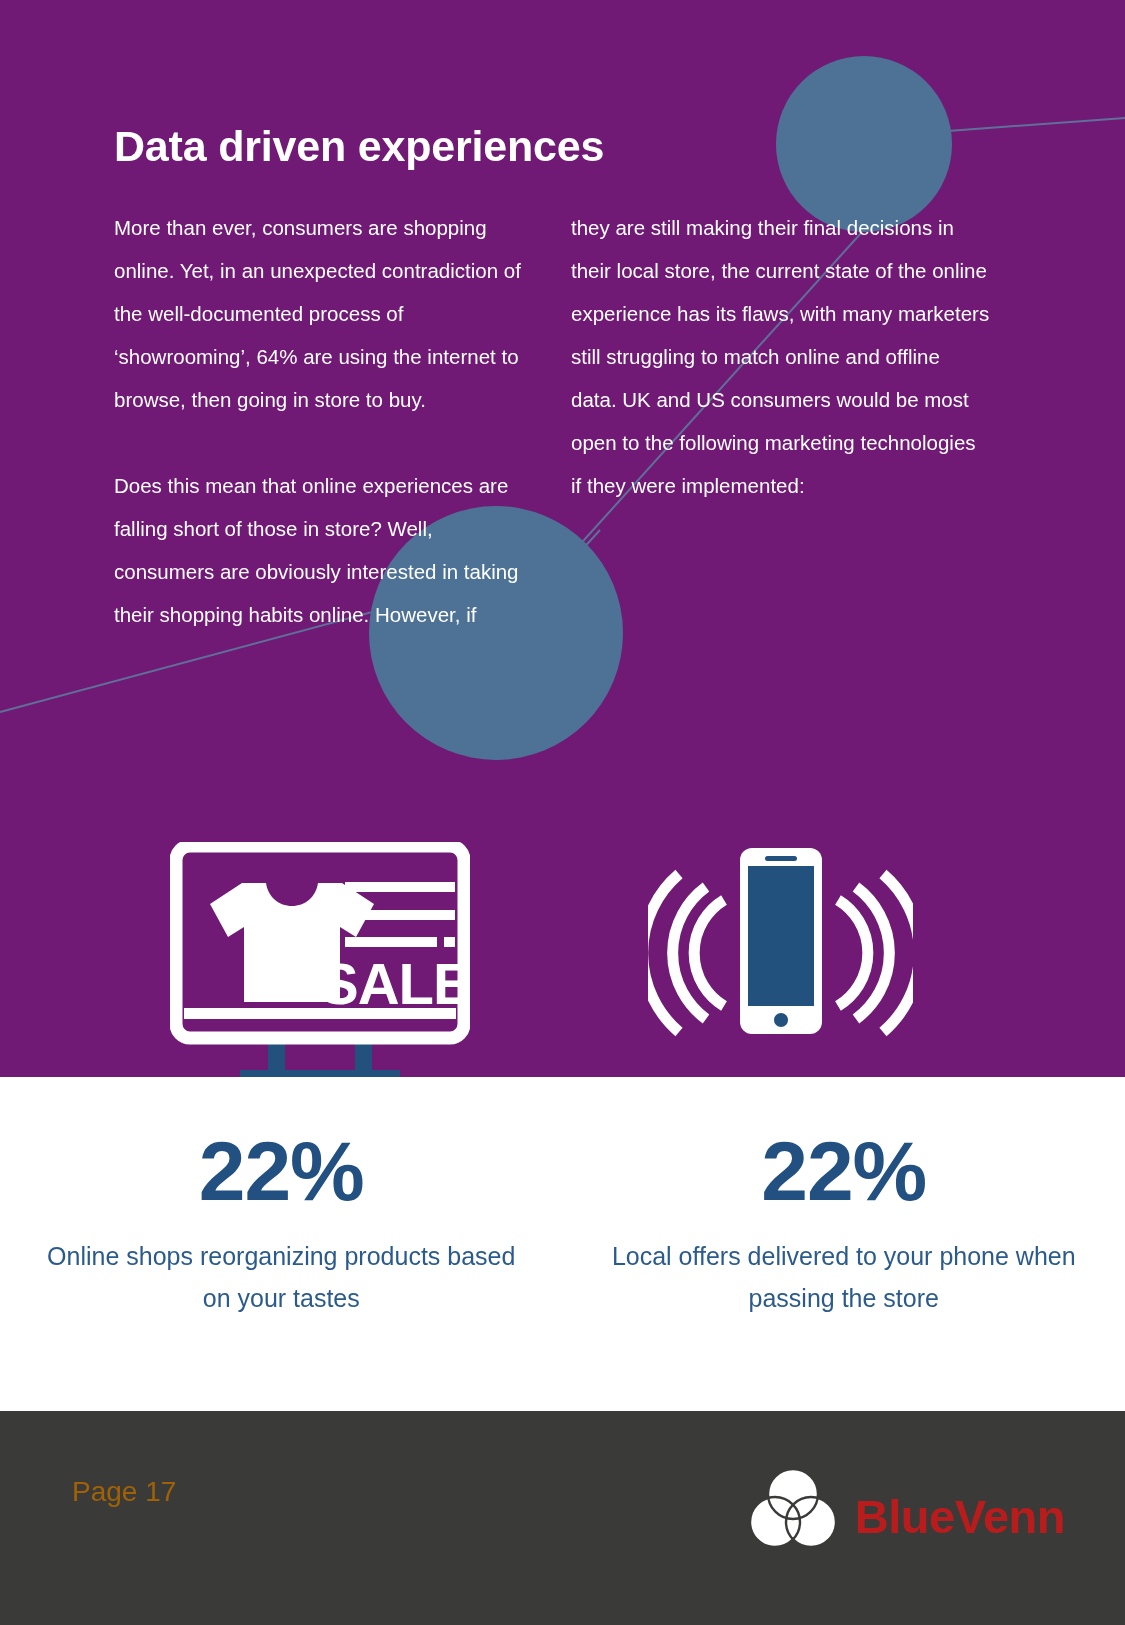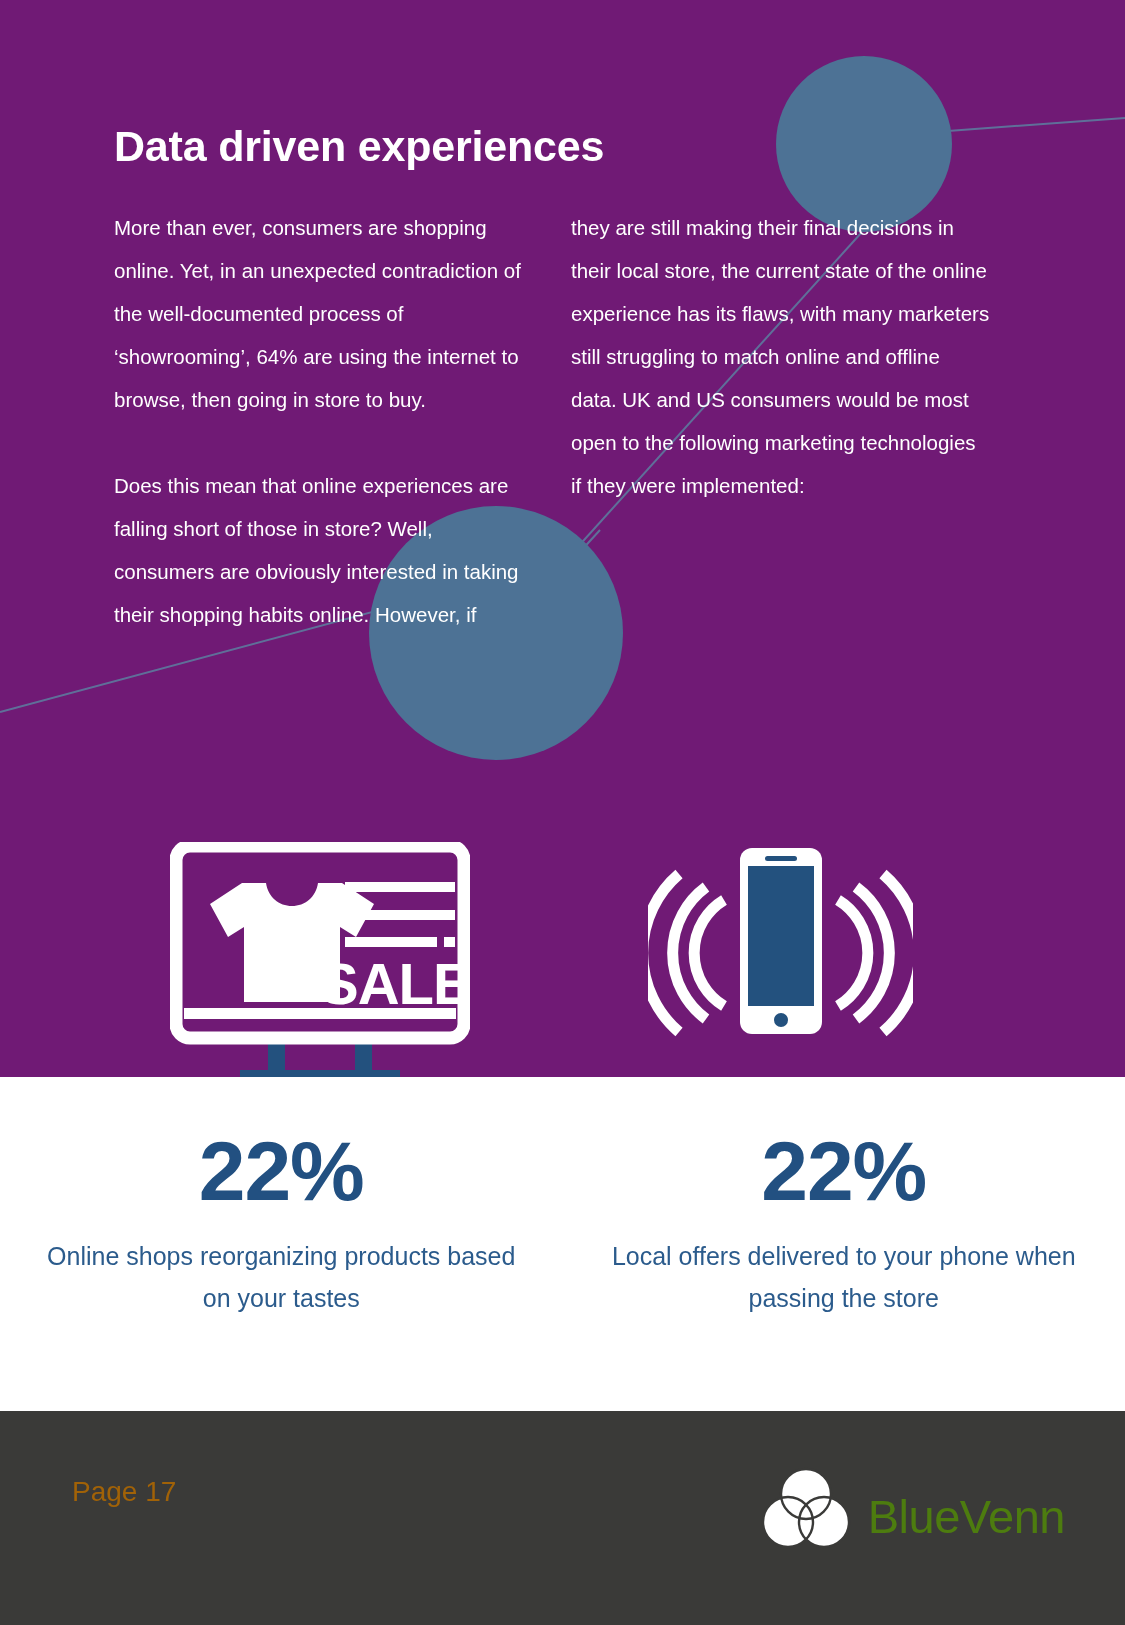--- a/index.html
+++ b/index.html
@@ -76,21 +76,21 @@
   }
   .page-number {
     position:absolute; left:72px; top:1476px;
     font-size:28px; color:#a16207; font-weight:400;
   }
   .brand {
     position:absolute; right:60px; top:1460px;
     display:flex; align-items:center; gap:14px;
   }
   .brand-name {
-    font-size:47px; font-weight:normal; color:#4d7c0f;
+    font-size:47px; font-weight:bold; color:#b91c1c;
     letter-spacing:-0.5px;
     margin-top:16px;
   }
 </style>
 </head>
 <body>
 
 <div id="page">
 
   <div class="hero">

